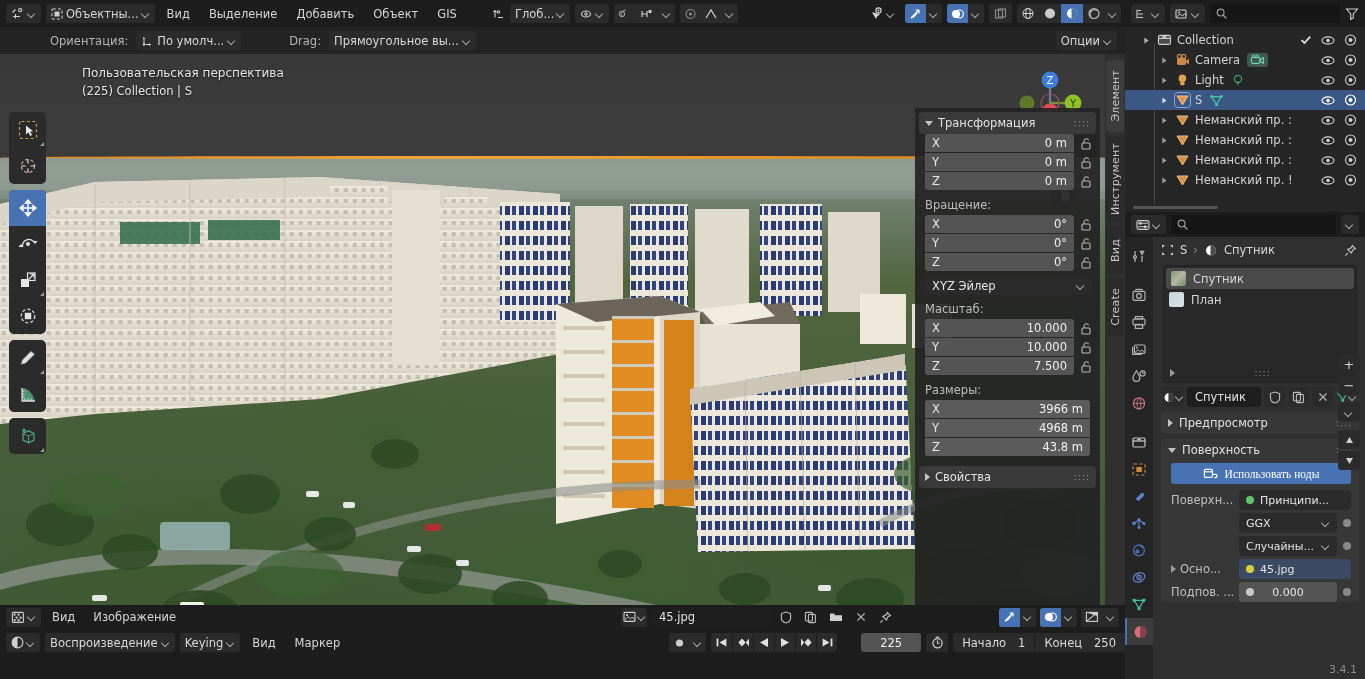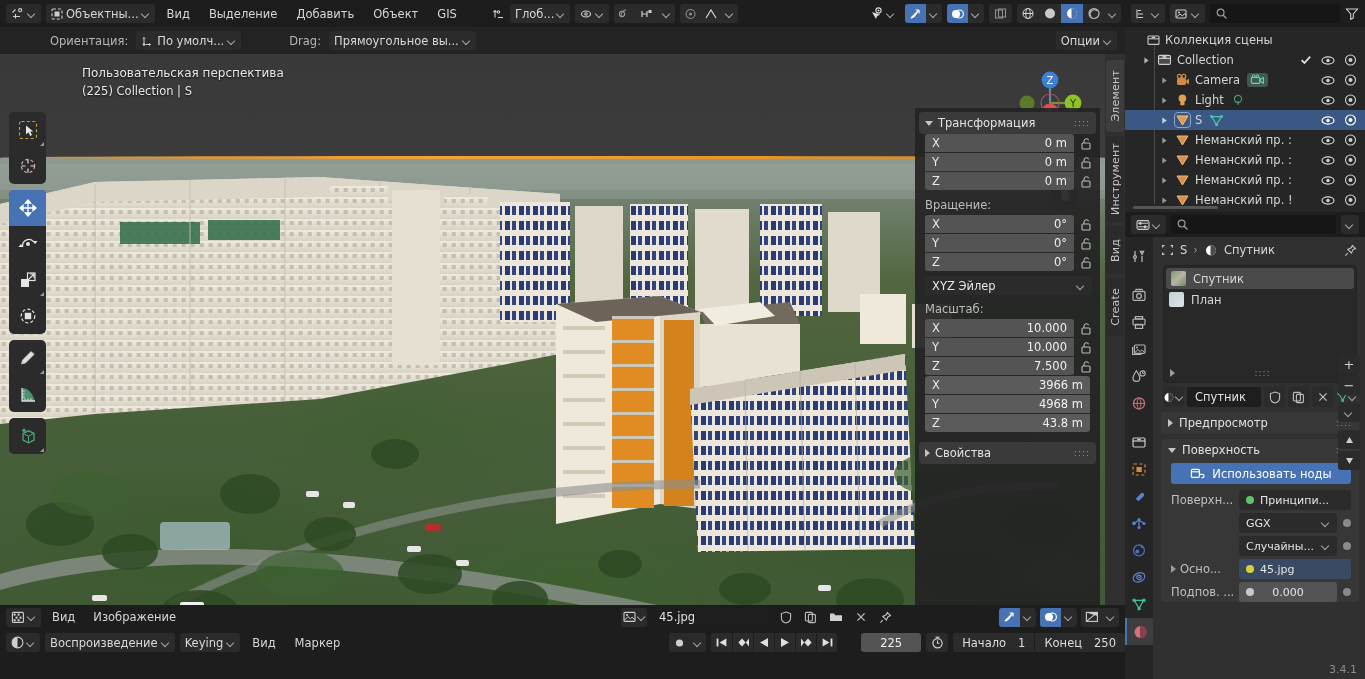--- a/index.html
+++ b/index.html
@@ -191,21 +191,21 @@
   .matrow{ display:flex; align-items:center; gap:3px; margin:4px 8px 0 10px; }
   .matname{ flex:1; height:20px; background:#1e1e1e; border-radius:3px; display:flex; align-items:center; padding:0 8px; font-size:11.5px; }
   .minibtn{ width:21px; height:20px; background:#2b2b2b; border-radius:3px; display:flex;align-items:center;justify-content:center; }
   .ppanel{
     margin:5px 6px 0 8px; background:#373737; border-radius:4px;
   }
   .ppanel .hd{ height:22px; display:flex; align-items:center; gap:6px; padding:0 7px; font-size:11.5px; color:#e2e2e2; }
   .ppanel .hd .dots{ margin-left:auto; color:#8d8d8d; font-size:9px; letter-spacing:1px; }
   .usenodes{
     margin:2px 8px 6px 10px; height:21px; background:#4772b3; border-radius:3px;
-    display:flex; align-items:center; justify-content:center; gap:7px; color:#fff; font-size:11.5px;
+    display:flex; align-items:center; justify-content:center; gap:7px; color:#fff; font-size:11.5px;font-family:Liberation Serif, serif;
   }
   .prow{ display:flex; align-items:center; gap:6px; margin:3px 8px 0 10px; }
   .prow .pl{ width:62px; color:#c0c0c0; font-size:11.5px; white-space:nowrap; overflow:hidden; }
   .pval{
     flex:1; height:20px; background:#2b2b2b; border-radius:3px; display:flex; align-items:center;
     gap:6px; padding:0 7px; font-size:11px; color:#e4e4e4;
   }
   .pval.blue{ background:#3a4a63; }
   .pval.sliderish{ background:#545454; justify-content:center; }
   .dot{ width:8px;height:8px;border-radius:50%; }
@@ -853,20 +853,21 @@
           </div>
           <span class="lock ico">
               <svg width="12" height="13" viewBox="0 0 12 13">
                 <rect x="2" y="6" width="8" height="6" rx="1" fill="none" stroke="#b9b9b9" stroke-width="1.1"></rect>
                 <path d="M4 6V4a2.4 2.4 0 0 1 4.6-.8" fill="none" stroke="#b9b9b9" stroke-width="1.1"></path>
               </svg>
             </span>
         </div>
       </div>
 
+      <div class="grplabel">Размеры:</div>
       <div class="rowgroup">
         <div class="row" style="margin-right:10px">
           <div class="field dim">
             <span class="k">X</span>
             <span class="v">3966 m</span>
           </div>
         </div>
         <div class="row" style="margin-right:10px">
           <div class="field dim">
             <span class="k">Y</span>
@@ -939,30 +940,20 @@
       <div class="ico">
         <svg width="14" height="13" viewBox="0 0 14 13">
             <path d="M1.5 2h11l-4.2 5v4l-2.6 1.4V7z" fill="none" stroke="#cfcfcf" stroke-width="1.1"></path>
           </svg>
       </div>
     </div>
 
     <div class="ol-rows">
       <div class="ol-vline"></div>
 
-      <div class="ol-row" style="padding-left:22px">
-        <span class="ico">
-          <svg width="13" height="12" viewBox="0 0 13 12">
-              <rect x="1" y="2" width="11" height="8.4" rx="1" fill="none" stroke="#c6c6c6" stroke-width="1.1"></rect>
-              <path d="M1 4.8h11" stroke="#c6c6c6" stroke-width="1.1"></path>
-              <rect x="4.6" y="2.6" width="3.6" height="1.6" fill="#c6c6c6"></rect>
-            </svg>
-        </span>
-        <span class="name">Коллекция сцены</span>
-      </div>
 
       <div class="ol-row indent1">
         <span class="disc">
             <svg width="7" height="7" viewBox="0 0 7 7">
               <path d="M1.4 0.6 L5.6 3.5 L1.4 6.4z" fill="#b5b5b5"></path>
             </svg>
           </span>
         <span class="ico">
           <svg width="15" height="14" viewBox="0 0 15 14">
               <rect x="1.5" y="2.4" width="12" height="9" rx="1.4" fill="#4c4c4c" stroke="#cfcfcf" stroke-width="1.1"></rect>

